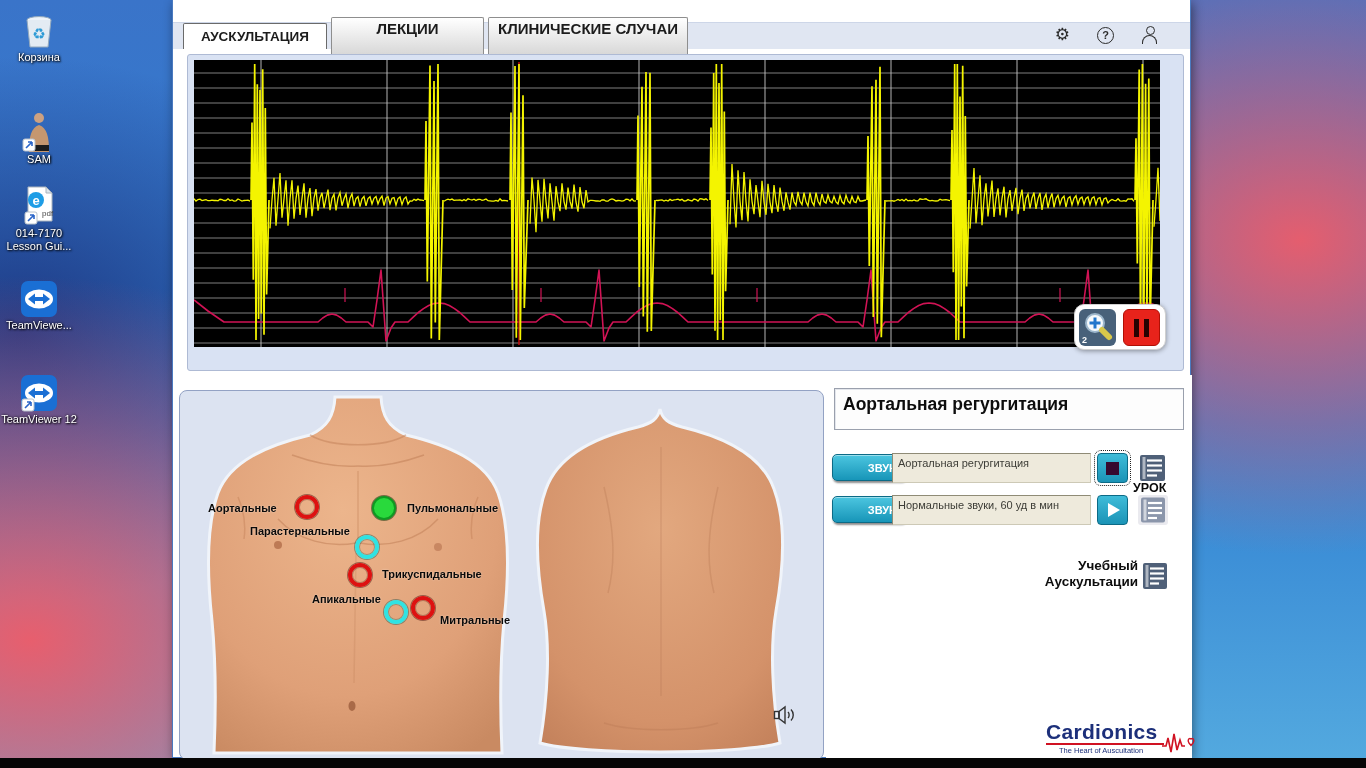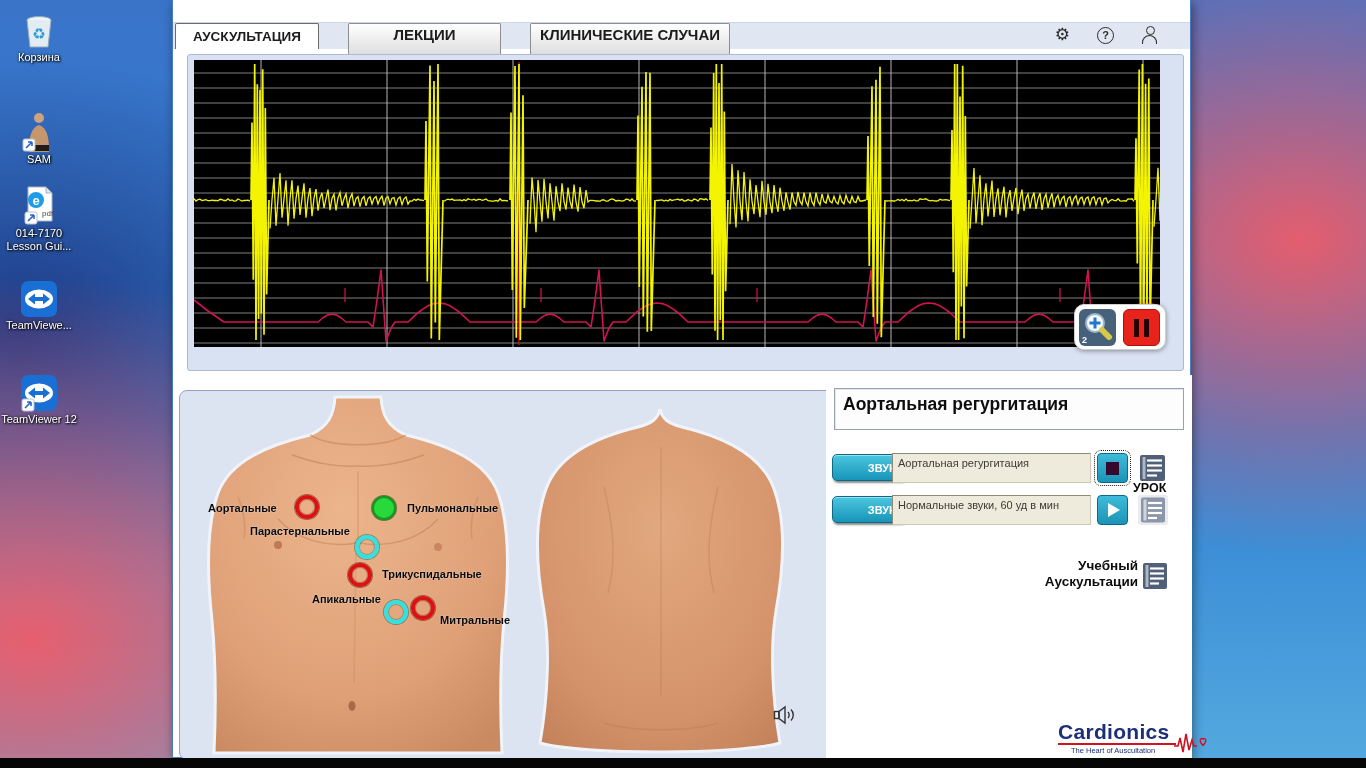--- a/index.html
+++ b/index.html
@@ -25,21 +25,21 @@
   .titlebar .ttext{font-size:11.5px;color:#1a1a1a;}
   .winctl{position:absolute;right:14px;top:0;height:22px;display:flex;align-items:center;gap:33px;}
   .ic-min{width:10px;height:2px;background:#444;}
   .ic-max{width:10px;height:9px;border:1.5px solid #444;}
   .ic-close{width:12px;height:12px;position:relative;}
   .ic-close i{position:absolute;left:-1px;top:5px;width:14px;height:1.8px;background:#444;display:block;}
   .ic-close i:first-child{transform:rotate(45deg);}
   .ic-close i:last-child{transform:rotate(-45deg);}
   
   .tabbar{position:absolute;left:0;top:22px;right:0;height:27px;background:#e0e6f2;
-    border-top:1px solid #cdd6e8;display:flex;align-items:flex-start;padding-left:2px;box-sizing:border-box;gap:25px;}
+    border-top:1px solid #cdd6e8;display:flex;align-items:center;padding-left:10px;box-sizing:border-box;}
   .tab{box-sizing:border-box;height:38px;line-height:21px;text-align:center;font-weight:bold;
     font-size:15px;color:#1c1c1c;background:linear-gradient(#ffffff,#d8d8d8);
     border:1px solid #8e8e8e;border-bottom:1px solid #b5b5b5;margin-right:4px;border-radius:2px 2px 0 0;cursor:pointer;}
   .tab.active{height:26px;line-height:25px;font-size:13.5px;background:#fff;border-color:#6a6a6a;border-bottom:none;}
   .t1{width:144px;} .t2{width:153px;} .t3{width:200px;}
   .tab-icons{position:absolute;right:31px;top:26px;display:flex;gap:27px;align-items:center;}
   .gear{font-size:17px;color:#2b2b2b;line-height:18px;}
   .helpc{width:15px;height:15px;border:1.6px solid #2b2b2b;border-radius:50%;
     font-size:11px;font-weight:bold;color:#2b2b2b;text-align:center;line-height:15px;}
   .person{width:18px;height:18px;position:relative;}
@@ -53,21 +53,21 @@
   .zoom-overlay{position:absolute;left:886px;top:249px;width:92px;height:46px;background:#fff;
     border:1px solid #d0d0d0;border-radius:10px;display:flex;gap:7px;padding:4px;box-sizing:border-box;
     box-shadow:0 1px 5px rgba(0,0,0,.4);}
   .btn-zoom{width:37px;height:37px;background:#48617a;border-radius:6px;position:relative;cursor:pointer;}
   .btn-zoom .badge{position:absolute;left:3px;bottom:1px;color:#fff;font-size:9px;font-weight:bold;}
   .btn-pause{width:37px;height:37px;background:#e8231b;border:1px solid #b01005;border-radius:6px;
     display:flex;align-items:center;justify-content:center;gap:5px;box-sizing:border-box;cursor:pointer;}
   .btn-pause i{display:block;width:5px;height:18px;background:#260302;}
   
   .body-panel{position:absolute;left:6px;top:390px;width:643px;height:368px;background:#dce3f1;
-    border:1px solid #93a2c4;border-radius:8px;overflow:hidden;padding-left:16px;}
+    border:1px solid #93a2c4;border-radius:8px;overflow:hidden;}
   .body-panel svg.torsos{position:absolute;left:0;top:0;}
   .pt{position:absolute;width:24px;height:24px;border-radius:50%;box-sizing:border-box;cursor:pointer;}
   .ring-red{border:4px solid #dd1111;box-shadow:0 0 0 1px rgba(60,0,0,.45), inset 0 0 0 1px rgba(60,0,0,.3);}
   .ring-cyan{border:4px solid #2fe3e3;box-shadow:0 0 0 1px rgba(0,70,70,.4), inset 0 0 0 1px rgba(0,70,70,.3);}
   .dot-green{background:#29d93c;border:2px solid #0f9a22;box-shadow:0 0 0 1px rgba(0,40,0,.5);}
   .ptlbl{position:absolute;font-size:11px;font-weight:bold;color:#0a0a0a;white-space:nowrap;
     text-shadow:0 0 2px rgba(255,255,255,.55);}
   .speaker{position:absolute;left:593px;top:314px;cursor:pointer;}
   
   .right-panel{position:absolute;left:653px;top:375px;width:366px;height:383px;background:#fff;}
@@ -86,21 +86,21 @@
     box-sizing:border-box;cursor:pointer;}
   .ctl-stop{outline:1px dotted #222;outline-offset:2px;}
   .ctl-stop i{display:block;width:13px;height:13px;background:#36092e;}
   .ctl-play i{display:block;width:0;height:0;border-left:12px solid #fff;
     border-top:7px solid transparent;border-bottom:7px solid transparent;margin-left:3px;}
   .doc-ic{position:absolute;left:312px;width:30px;height:30px;cursor:pointer;}
   .doc-ic.dim{background:#eaeaef;border-radius:3px;}
   .basics{position:absolute;right:54px;top:183px;text-align:right;font-size:13.5px;font-weight:bold;
     line-height:16px;color:#0d0d0d;cursor:pointer;}
   .basics-ic{position:absolute;left:316px;top:186px;cursor:pointer;}
-  .cardionics{position:absolute;left:220px;top:346px;width:146px;margin-left:12px;}
+  .cardionics{position:absolute;left:220px;top:346px;width:146px;}
   .card-name{font-size:21px;font-weight:bold;color:#1c2f7a;letter-spacing:.3px;line-height:22px;display:inline-block;}
   .card-rule{width:118px;height:2px;background:#d01222;margin-top:0;}
   .card-tag{font-size:7.5px;color:#1c2f7a;margin-left:13px;margin-top:1px;}
   .card-pulse{position:absolute;right:-4px;top:9px;}
   .taskbar{position:absolute;left:0;bottom:0;width:1366px;height:10px;background:#060606;}
 </style>
 </head>
 <body>
 
 <div class="dicon" style="top:12px">

